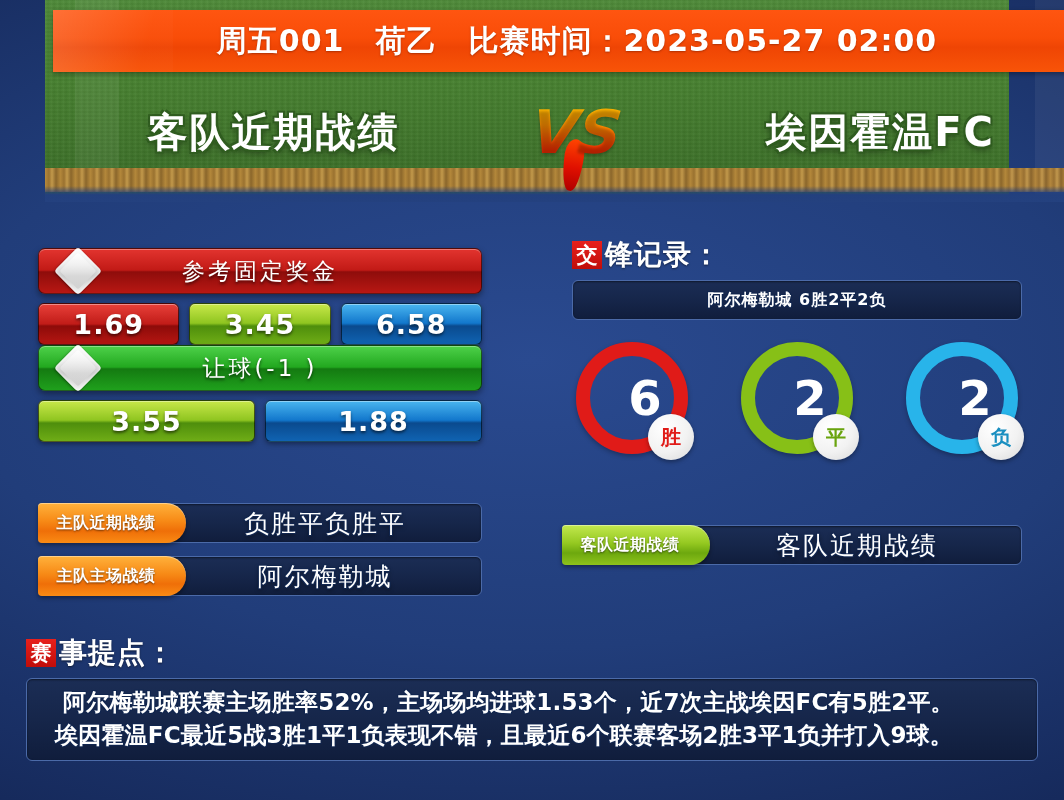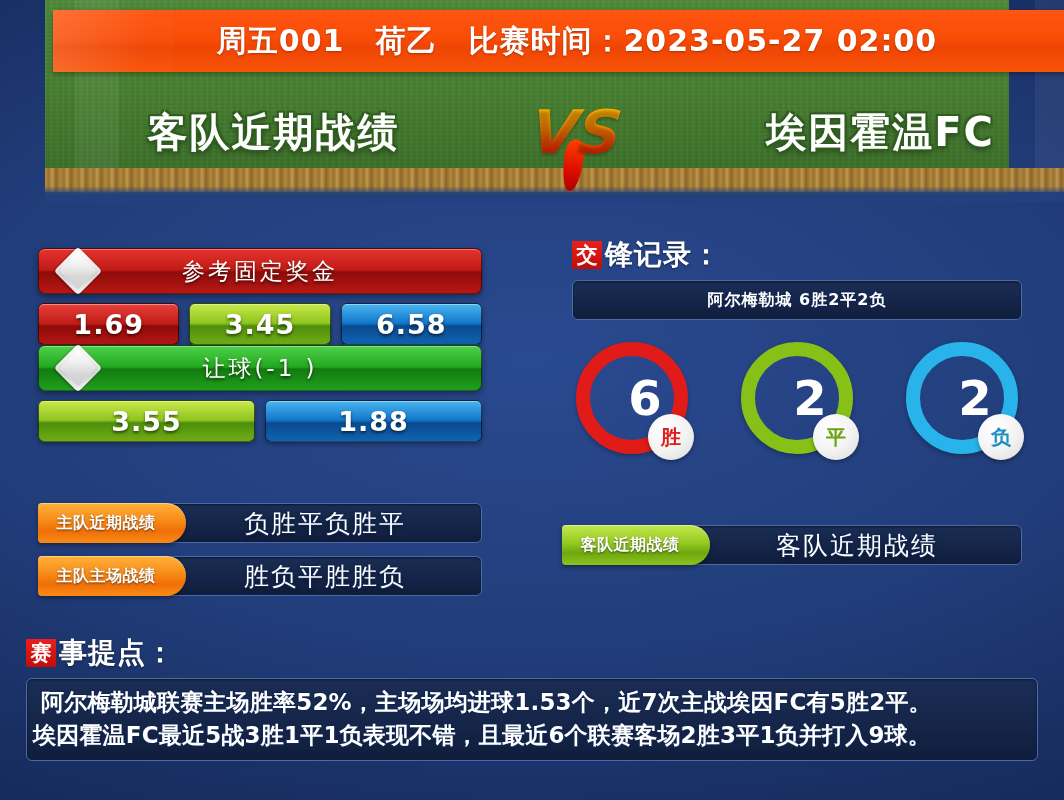--- a/index.html
+++ b/index.html
@@ -352,21 +352,21 @@
   .ring-badge.b-blue  { color: #1a8fc0; }
 
   
   #analysis { position: absolute; left: 26px; top: 638px; width: 1012px; }
   #analysis-box {
     margin-top: 7px;
     border-radius: 6px;
     background: linear-gradient(180deg, #1b2d55 0%, #16264a 50%, #101d3c 100%);
     border: 1px solid #4b6aa8;
     box-shadow: inset 0 1px 2px rgba(0,0,0,0.5);
-    padding: 7px 14px 9px 6px;
+    padding: 7px 14px 9px 28px;
   }
   .analysis-line {
     color: #ffffff;
     font-size: 23px;
     font-weight: bold;
     line-height: 1.42;
     letter-spacing: 0.2px;
     white-space: nowrap;
     text-shadow: -1px -1px 0 #11264f, 1px -1px 0 #11264f, -1px 1px 0 #11264f, 1px 1px 0 #11264f;
   }
@@ -423,21 +423,21 @@
 
   <div id="home-forms">
     <div class="form-row">
       <div class="form-track"></div>
       <div class="form-tab orange">主队近期战绩</div>
       <div class="form-value">负胜平负胜平</div>
     </div>
     <div class="form-row">
       <div class="form-track"></div>
       <div class="form-tab orange">主队主场战绩</div>
-      <div class="form-value">胜负平胜胜负</div>
+      <div class="form-value">阿尔梅勒城</div>
     </div>
   </div>
 
   <div id="h2h">
     <div class="section-head">
       <span class="head-badge">交</span>
       <span class="head-rest">锋记录：</span>
     </div>
 
     <div id="h2h-summary">阿尔梅勒城 6胜2平2负</div>

